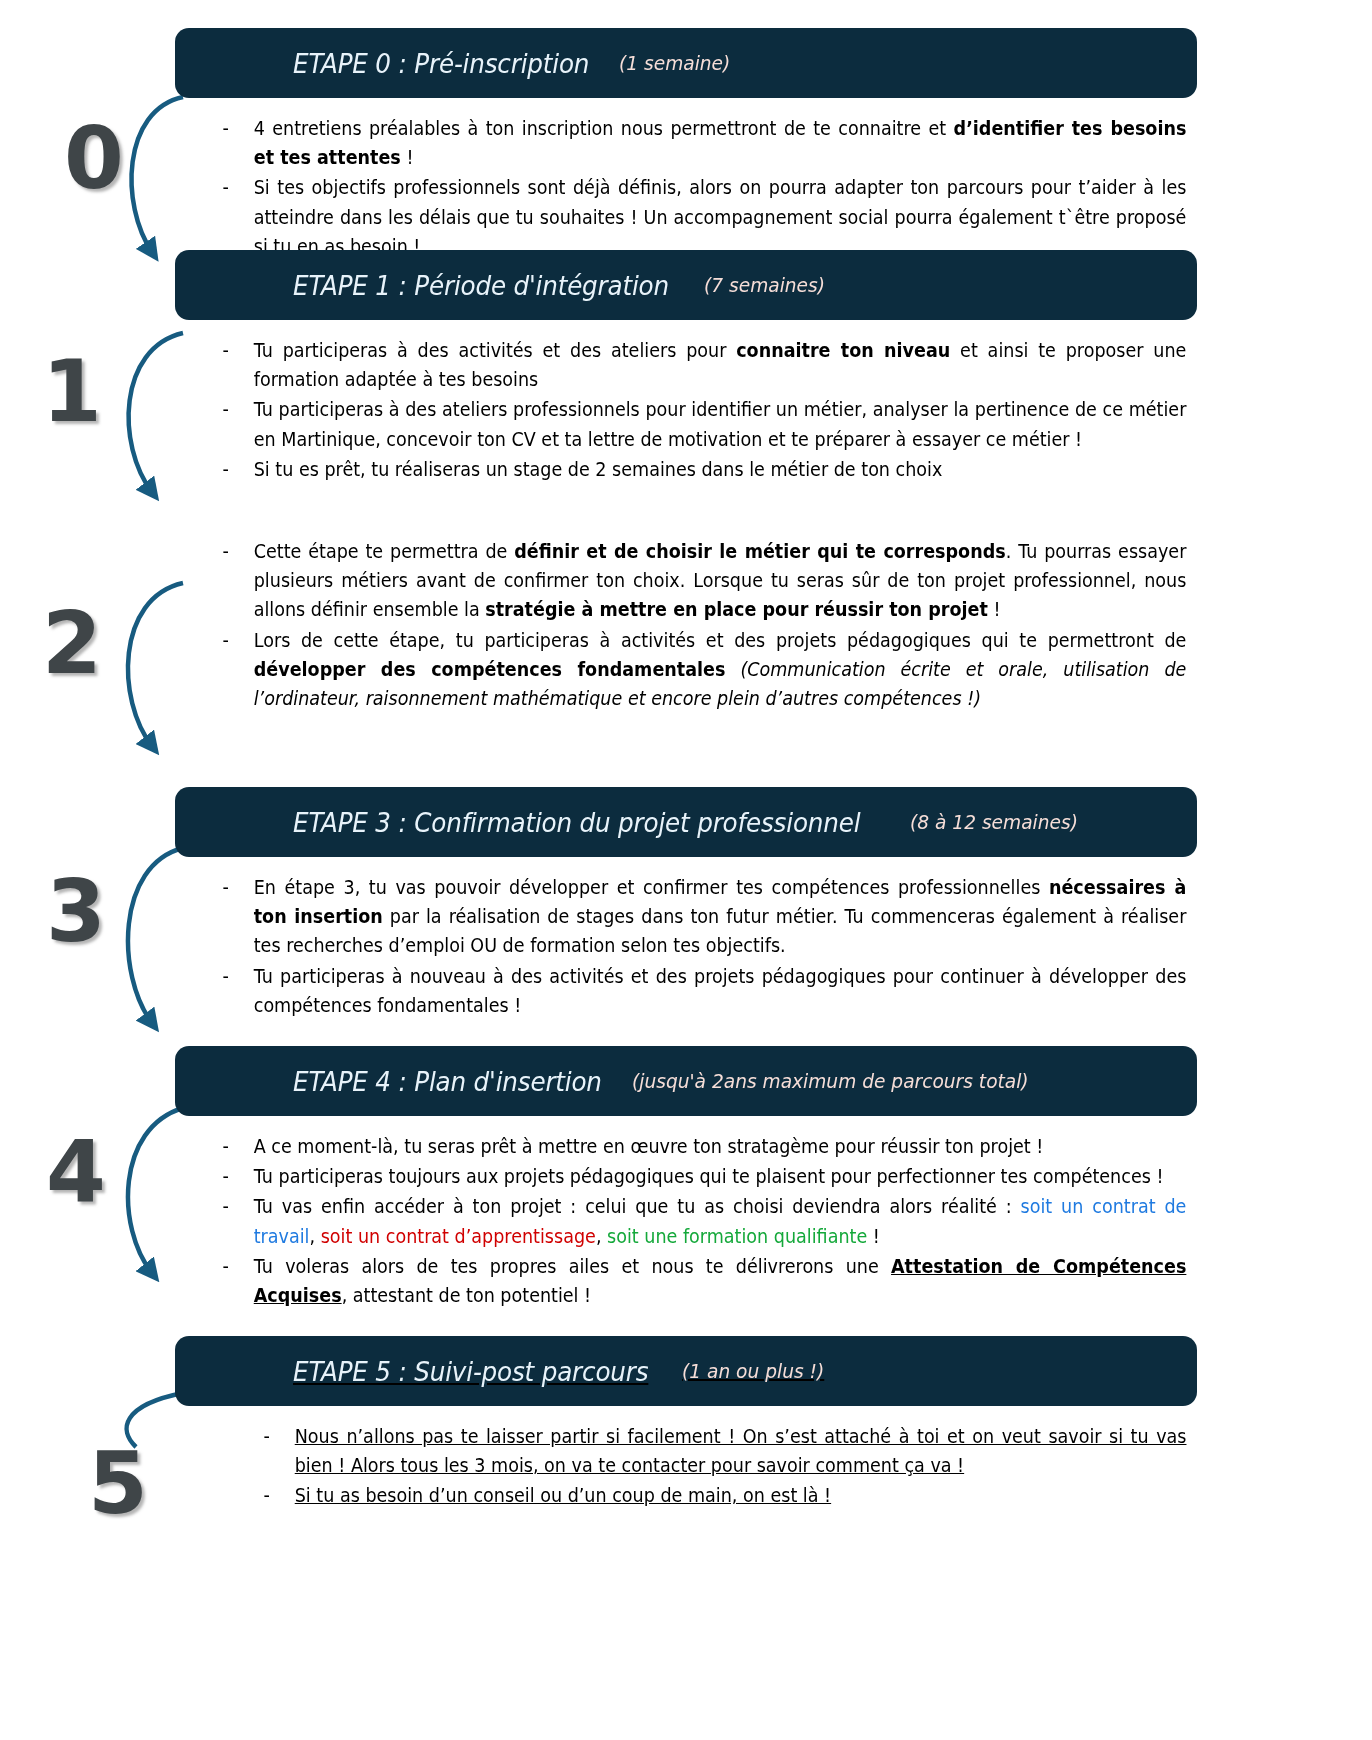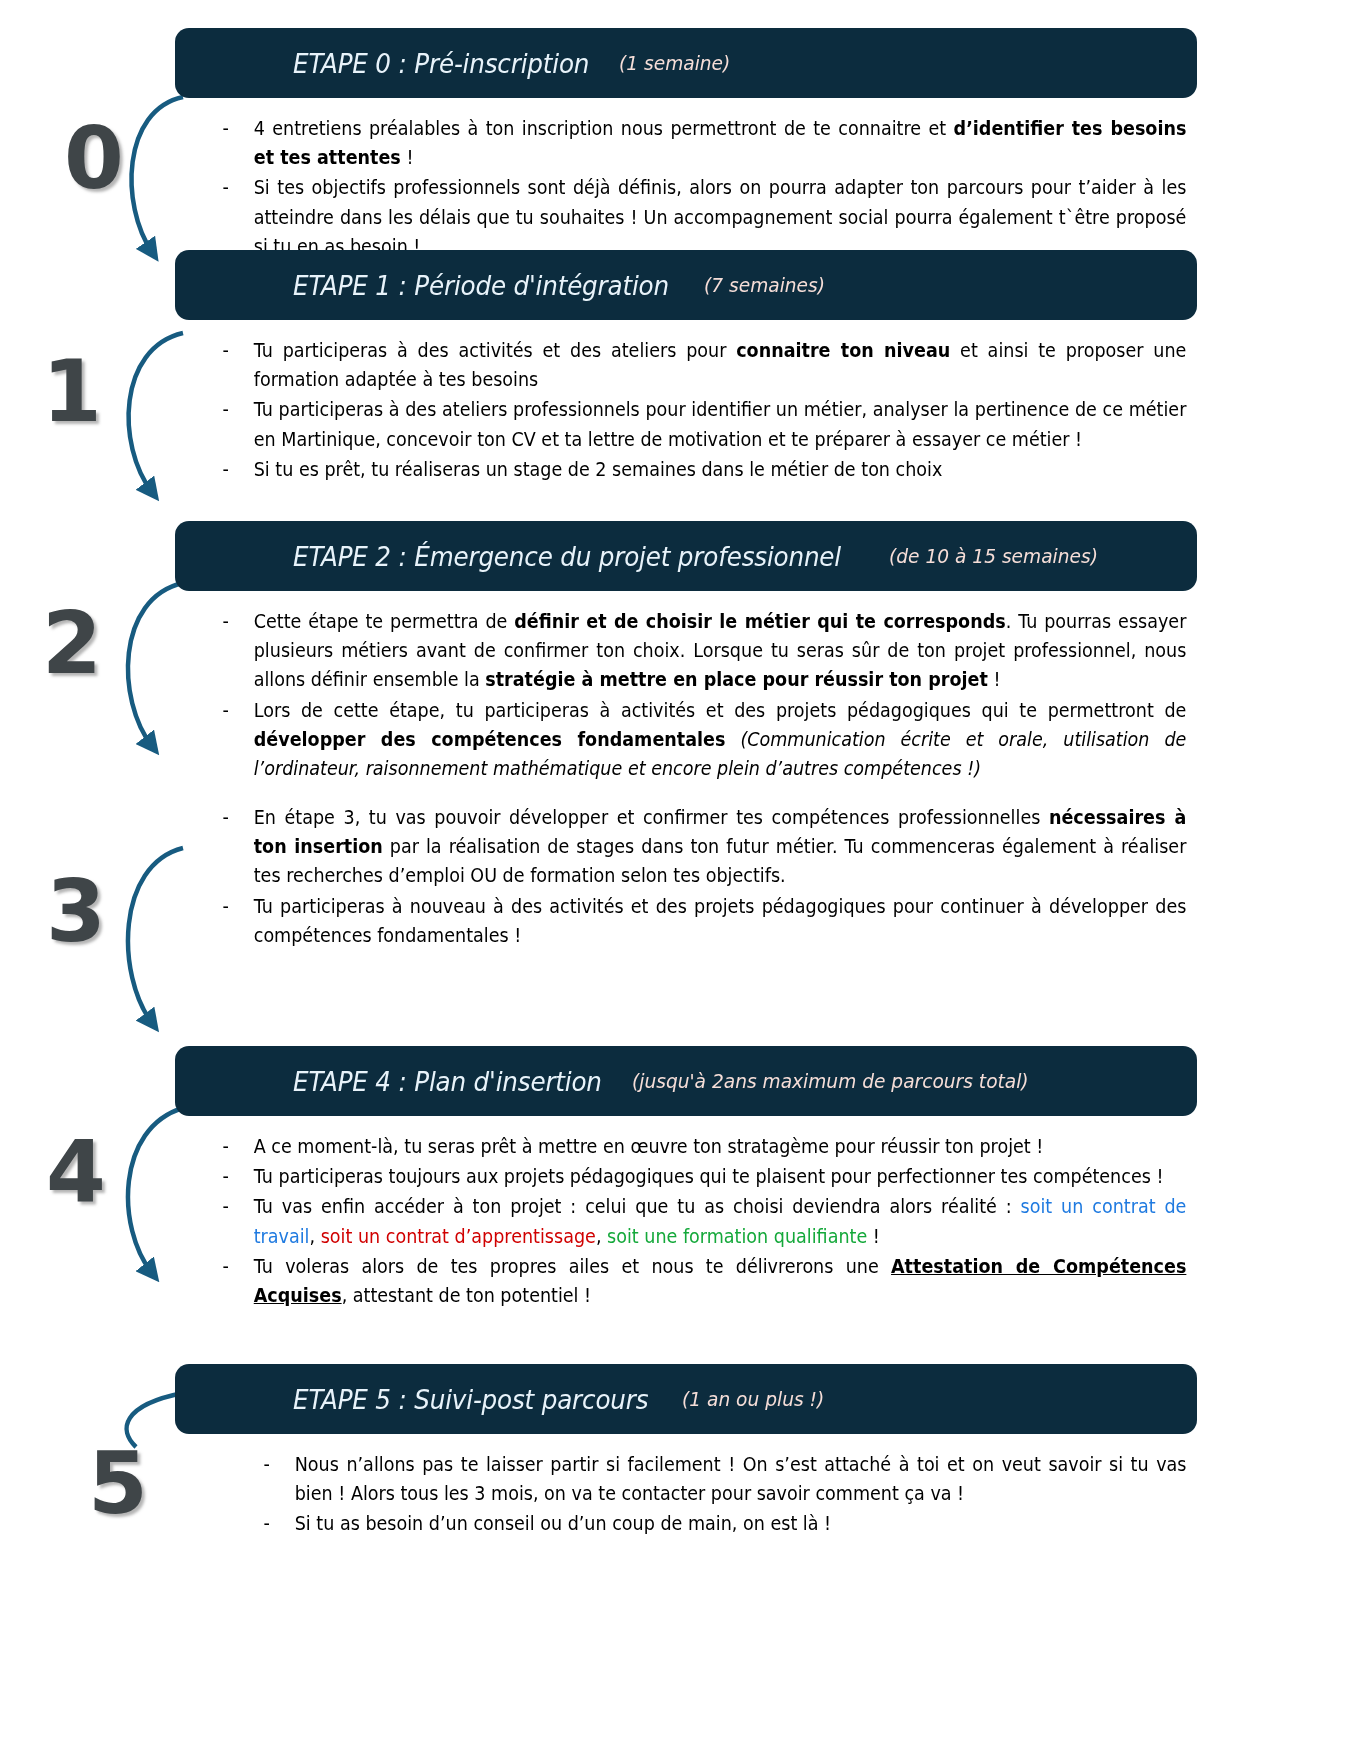--- a/index.html
+++ b/index.html
@@ -169,33 +169,33 @@
     <div class="stage-body">
       <ul class="items">
           <li>Tu participeras à des activités et des ateliers pour <b>connaitre ton niveau</b> et ainsi te proposer une formation adaptée à tes besoins</li>
           <li>Tu participeras à des ateliers professionnels pour identifier un métier, analyser la pertinence de ce métier en Martinique, concevoir ton CV et ta lettre de motivation et te préparer à essayer ce métier !</li>
           <li>Si tu es prêt, tu réaliseras un stage de 2 semaines dans le métier de ton choix</li>
         </ul>
     </div>
   </div>
 
   <div class="stage" style="top:521px;">
-    <div class="stage-header">
-      <span class="title">ETAPE 2 : Émergence du projet professionnel</span>
-      <span class="dur">(de 10 à 15 semaines)</span>
-    </div>
     <div class="stage-body">
       <ul class="items">
           <li>Cette étape te permettra de <b>définir et de choisir le métier qui te corresponds</b>. Tu pourras essayer plusieurs métiers avant de confirmer ton choix. Lorsque tu seras sûr de ton projet professionnel, nous allons définir ensemble la <b>stratégie à mettre en place pour réussir ton projet</b> !</li>
           <li>Lors de cette étape, tu participeras à activités et des projets pédagogiques qui te permettront de  <b>développer des compétences fondamentales</b> <i>(Communication écrite et orale, utilisation de l’ordinateur, raisonnement mathématique et encore plein d’autres compétences !)</i></li>
         </ul>
     </div>
   </div>
 
   <div class="stage" style="top:787px;">
+    <div class="stage-header">
+      <span class="title">ETAPE 3 : Confirmation du projet professionnel</span>
+      <span class="dur">(8 à 12 semaines)</span>
+    </div>
     <div class="stage-body">
       <ul class="items">
           <li>En étape 3, tu vas pouvoir développer et confirmer tes compétences professionnelles <b>nécessaires à ton insertion</b> par la réalisation de stages dans ton futur métier. Tu commenceras également à réaliser tes recherches d’emploi OU de formation selon tes objectifs.</li>
           <li>Tu participeras à nouveau à des activités et des projets pédagogiques pour continuer à développer des compétences fondamentales !</li>
         </ul>
     </div>
   </div>
 
   <div class="stage" style="top:1046px;">
     <div class="stage-header">
@@ -205,21 +205,21 @@
     <div class="stage-body">
       <ul class="items">
           <li>A ce moment-là, tu seras prêt à mettre en œuvre ton stratagème pour réussir ton projet !</li>
           <li>Tu participeras toujours aux projets pédagogiques qui te plaisent pour perfectionner tes compétences !</li>
           <li>Tu vas enfin accéder à ton projet : celui que tu as choisi deviendra alors réalité : <span class="c-blue">soit un contrat de travail</span>, <span class="c-red">soit un contrat d’apprentissage</span>, <span class="c-green">soit une formation qualifiante</span> !</li>
           <li>Tu voleras alors de tes propres ailes et nous te délivrerons une <b><u>Attestation de Compétences Acquises</u></b>, attestant de ton potentiel !</li>
         </ul>
     </div>
   </div>
 
-  <div class="stage" style="top:1364px;">
+  <div class="stage" style="top:1336px;text-decoration:underline;">
     <div class="stage-header">
       <span class="title">ETAPE 5 : Suivi-post parcours</span>
       <span class="dur">(1 an ou plus !)</span>
     </div>
     <div class="stage-body" style="padding-left:55px;">
       <ul class="items">
           <li>Nous n’allons pas te laisser partir si facilement ! On s’est attaché à toi et on veut savoir si tu vas bien ! Alors tous les 3 mois, on va te contacter pour savoir comment ça va !</li>
           <li>Si tu as besoin d’un conseil ou d’un coup de main, on est là !</li>
         </ul>
     </div>

